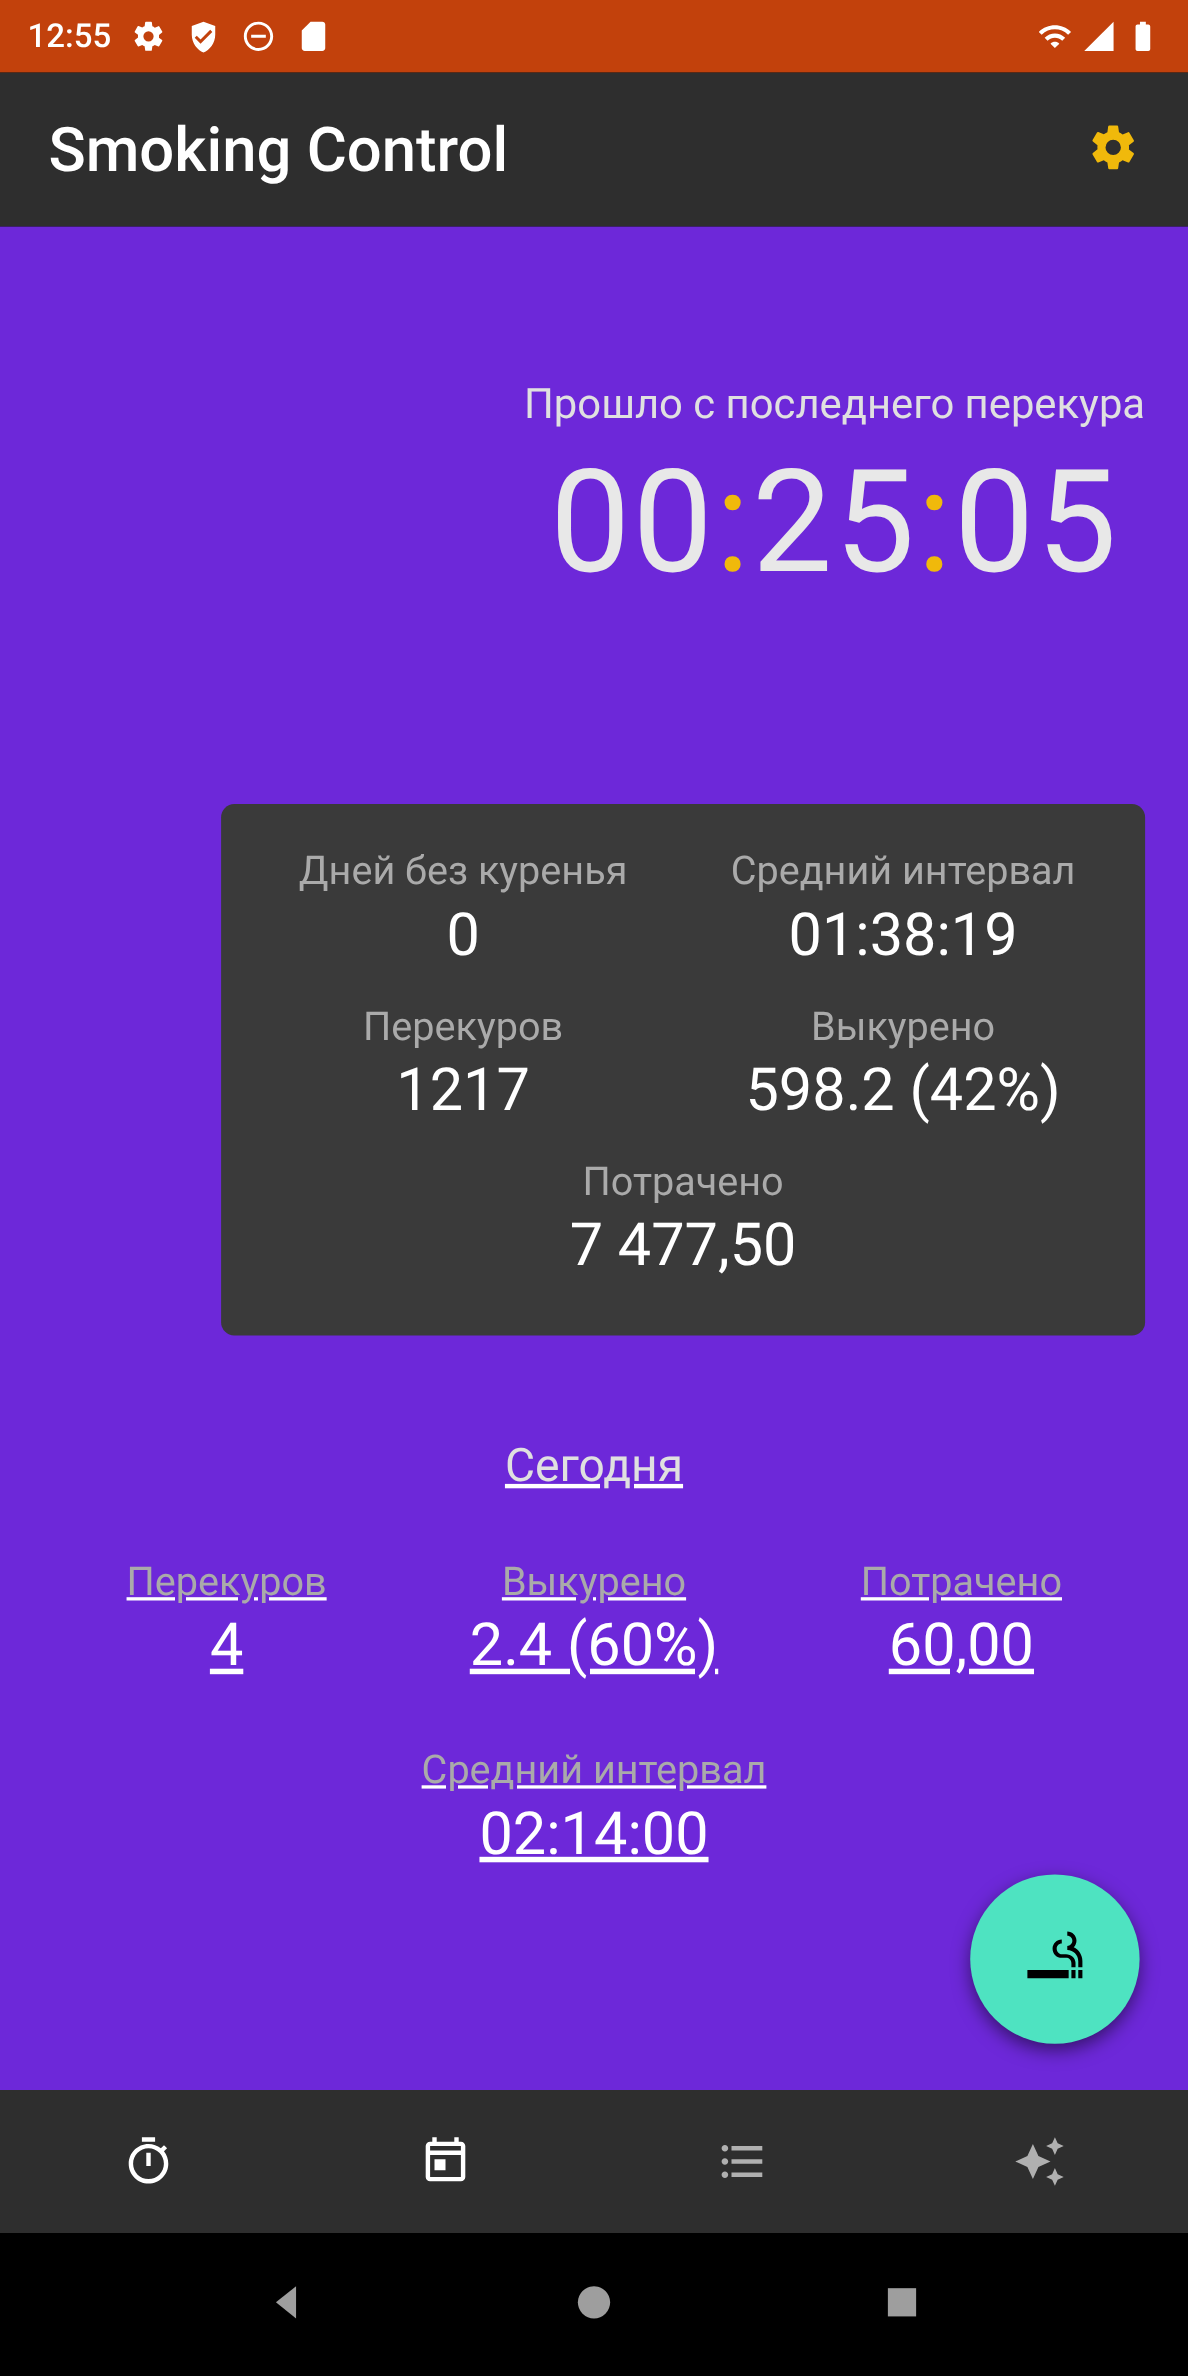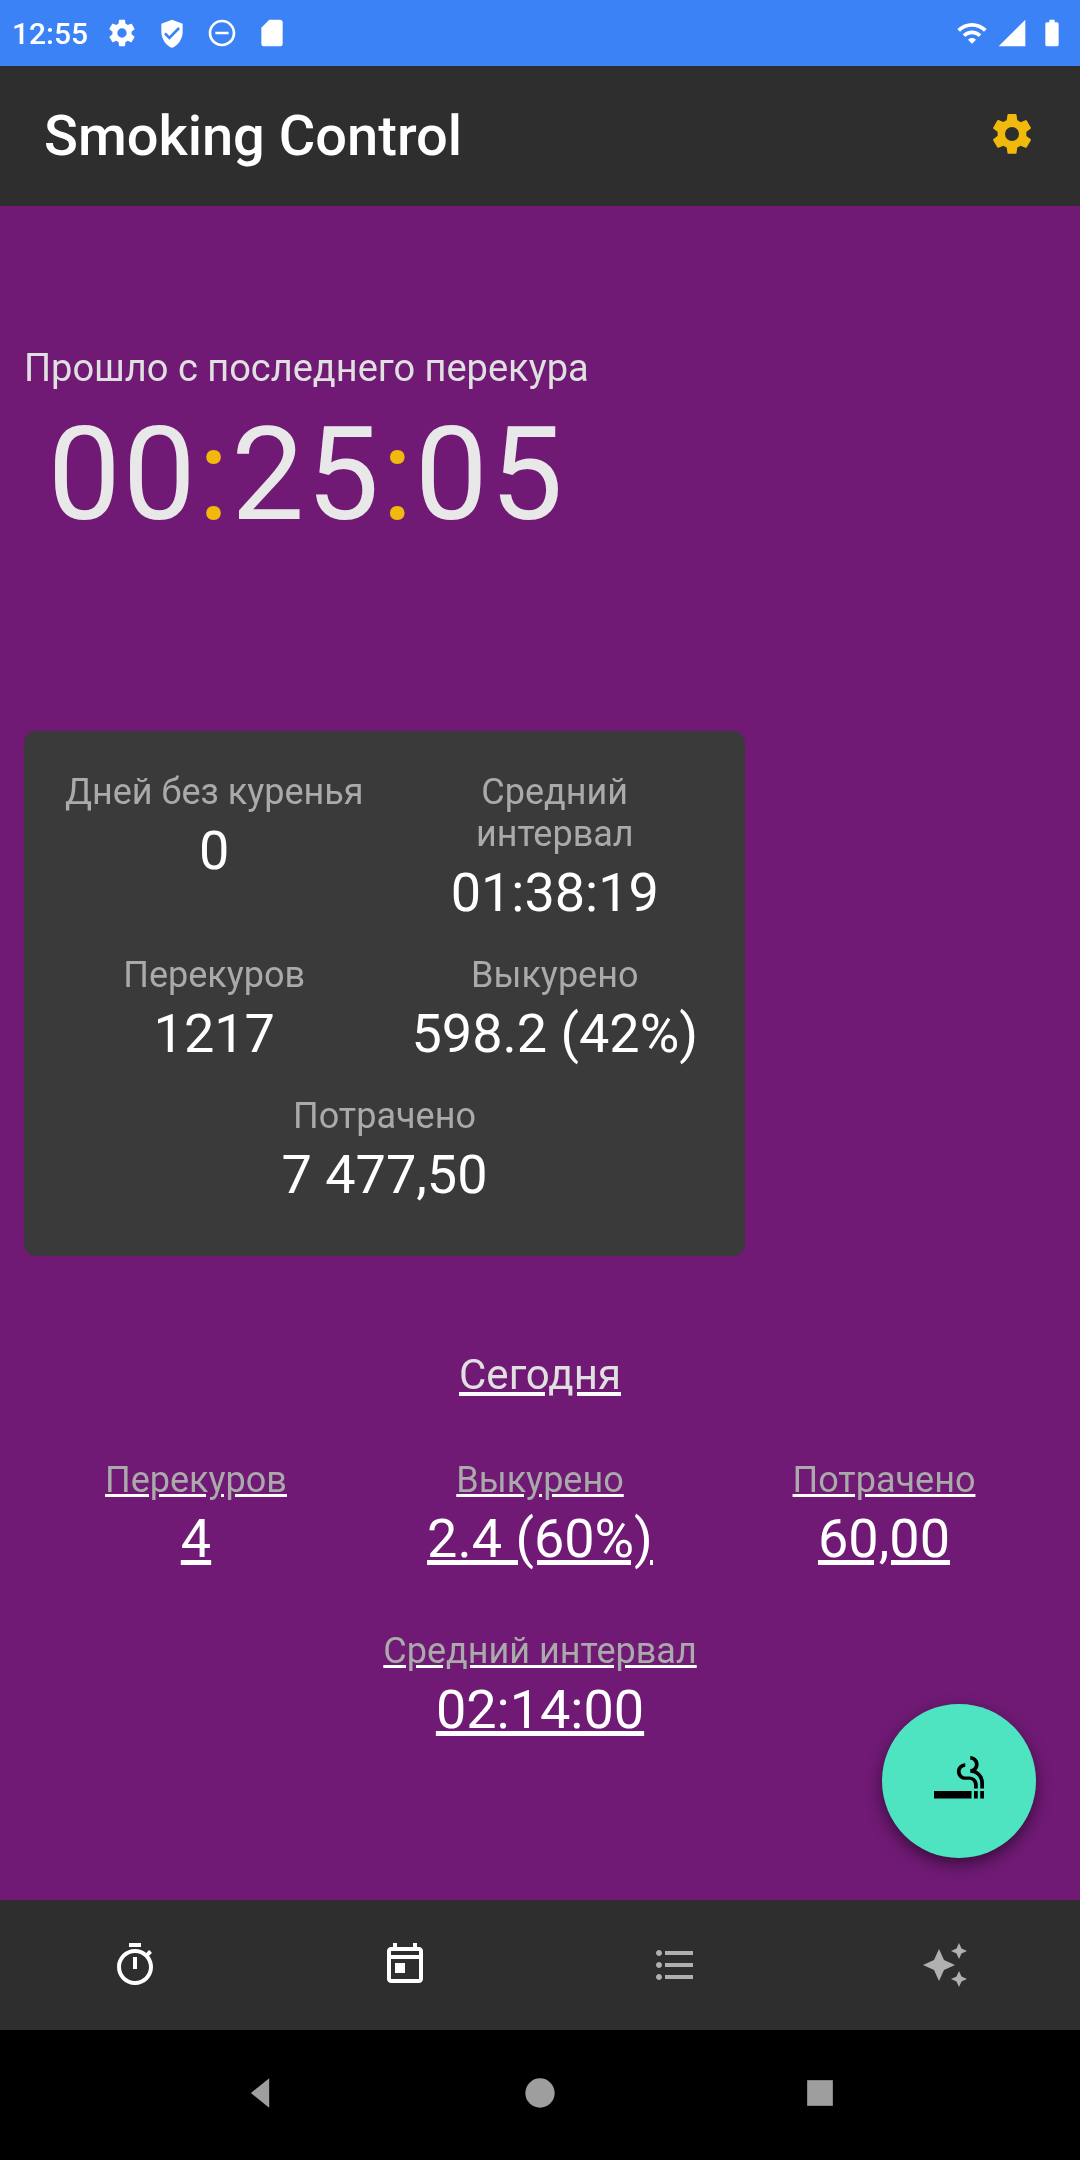--- a/index.html
+++ b/index.html
@@ -7,25 +7,25 @@
     width: 1080px;
     height: 2160px;
     background: #000;
     font-family: Roboto, Arial, sans-serif;
     color: #fff;
     overflow: hidden;
     position: relative;
   }
   .status-bar {
     height: 66px;
-    background: #3b82f6;
+    background: #c2410c;
     display: flex;
     justify-content: space-between;
     align-items: center;
-    padding: 0 12px;
+    padding: 0 25px;
     font-size: 30px;
     font-weight: 500;
   }
   .status-left { display: flex; align-items: center; gap: 18px; }
   .status-right { display: flex; align-items: center; gap: 8px; }
   .status-icon { width: 32px; height: 32px; fill: #fff; }
   .app-bar {
     height: 140px;
     background: #2e2e2e;
     display: flex;
@@ -37,45 +37,45 @@
     font-size: 56px;
     font-weight: 500;
     color: #fff;
   }
   .gear-icon { width: 48px; height: 48px; fill: #f0b90b; }
   .content {
     position: absolute;
     top: 206px;
     bottom: 260px;
     left: 0; right: 0;
-    background: #701a75;
+    background: #6d28d9;
     display: flex;
     flex-direction: column;
-    align-items: flex-start;
-    padding: 0 24px;
+    align-items: flex-end;
+    padding: 0 39px;
   }
   .elapsed-section {
     margin-top: 140px;
     text-align: center;
   }
   .elapsed-label {
     font-size: 38px;
     color: #e0e0e0;
     margin-bottom: 8px;
   }
   .timer {
     font-size: 130px;
     font-weight: 400;
     letter-spacing: 2px;
     color: #e8e8e8;
   }
   .timer .colon { color: #f0b90b; }
   .card {
     margin-top: 180px;
-    width: 721px;
+    width: 840px;
     background: #3a3a3a;
     border-radius: 12px;
     padding: 40px 40px 50px;
   }
   .stat-row { display: flex; gap: 40px; margin-bottom: 30px; }
   .stat-row:last-child { margin-bottom: 0; justify-content: center; }
   .stat {
     flex: 1;
     text-align: center;
   }

